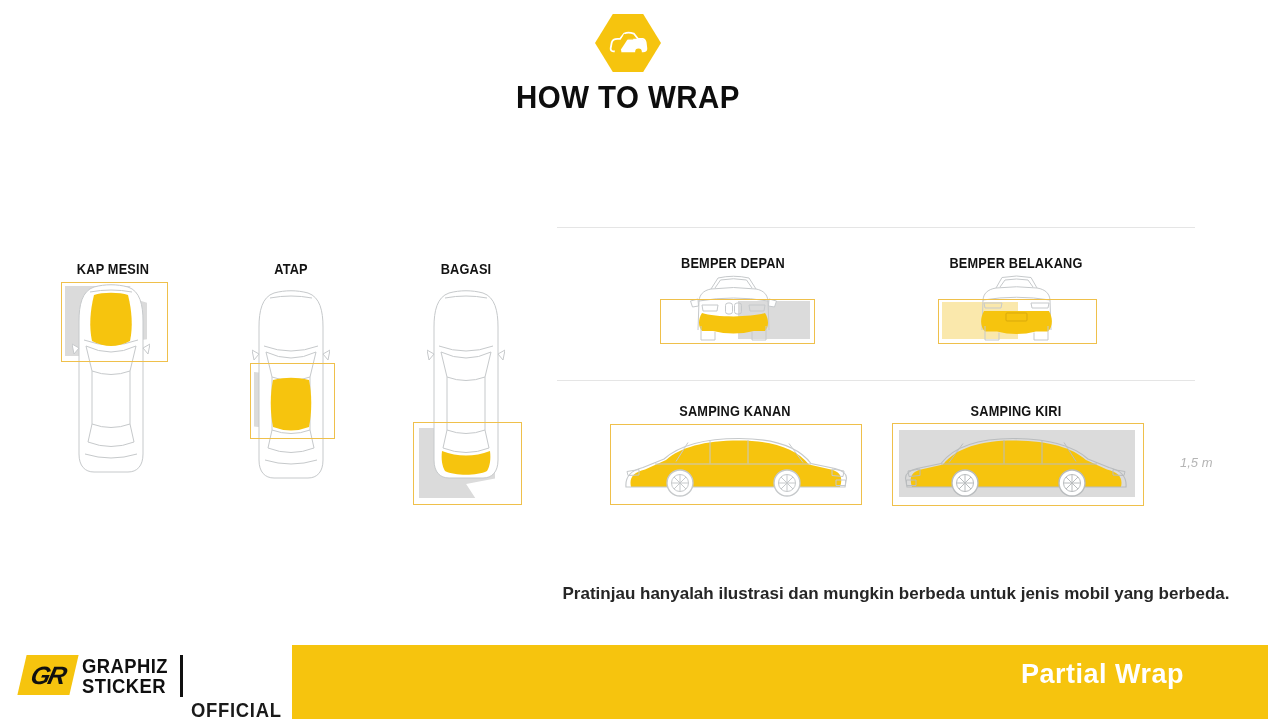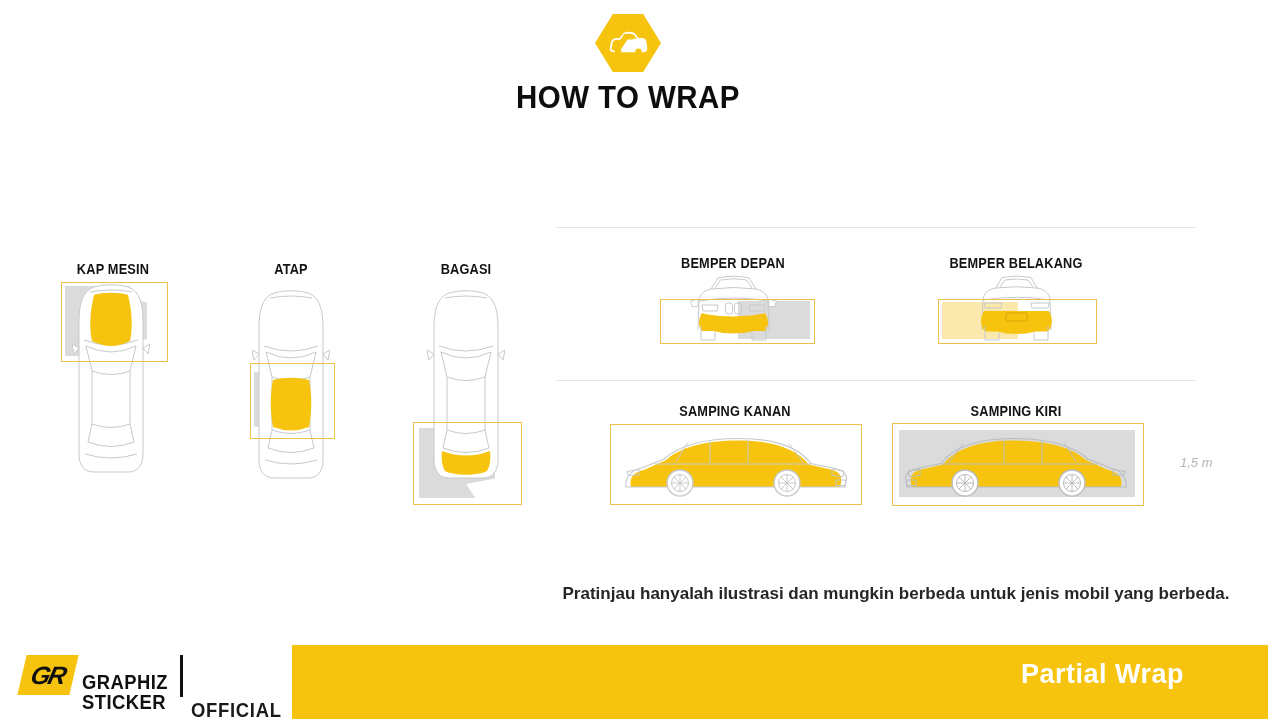--- a/index.html
+++ b/index.html
@@ -199,21 +199,21 @@
   </div>
   <div class="abs measure" style="left:1152px;top:455px;margin-left:28px;">1,5 m</div>
 
   <div class="abs note" style="left:540px;top:581px;">
     <div>Pratinjau hanyalah ilustrasi dan mungkin berbeda untuk jenis mobil yang berbeda.</div>
   </div>
 
   <div class="abs logo-mark" style="left:22px;top:655px;">
     <span>GR</span>
   </div>
-  <div class="abs" style="left:82px;top:656px;margin-top:16px;">
+  <div class="abs" style="left:82px;top:656px;">
     <div class="brand-line">GRAPHIZ</div>
     <div class="brand-line">STICKER</div>
   </div>
   <div class="abs vbar" style="left:180px;top:655px;"></div>
   <div class="abs" style="left:191px;top:672px;margin-top:28px;">
     <div class="official-line">OFFICIAL</div>
     <div class="official-line">WEB</div>
   </div>
   <div class="abs banner" style="left:292px;top:645px;width:976px;">
     <span>Partial Wrap</span>

